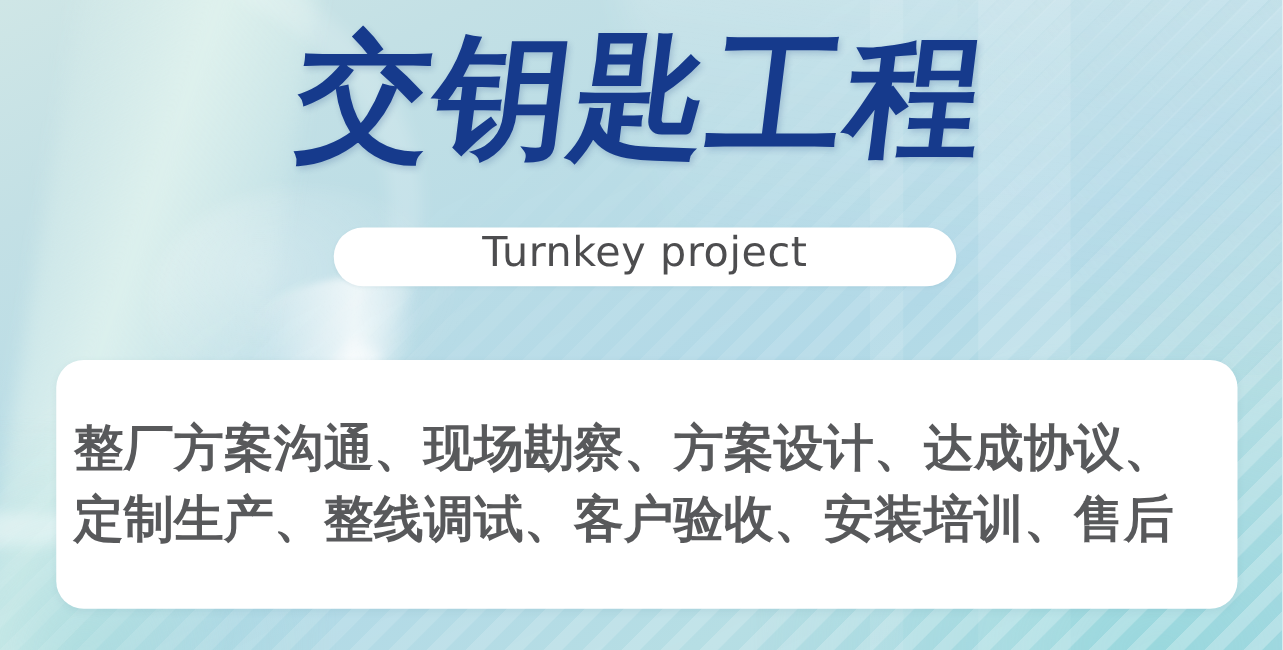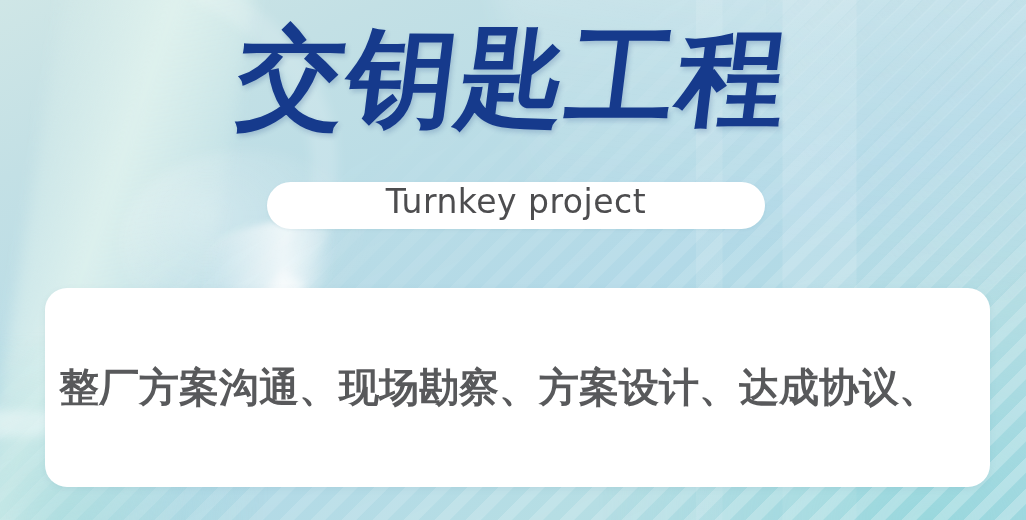--- a/index.html
+++ b/index.html
@@ -248,16 +248,17 @@
   <div class="content">
 
     <div class="title">交钥匙工程</div>
 
     <div class="subtitle-pill">
       <span class="subtitle-text">Turnkey project</span>
     </div>
 
     <div class="body-card">
       <div class="body-line">整厂方案沟通、现场勘察、方案设计、达成协议、</div>
+      <div class="body-line">定制生产、整线调试、客户验收、安装培训、售后</div>
     </div>
 
   </div>
 </div>
 
 </body></html>

